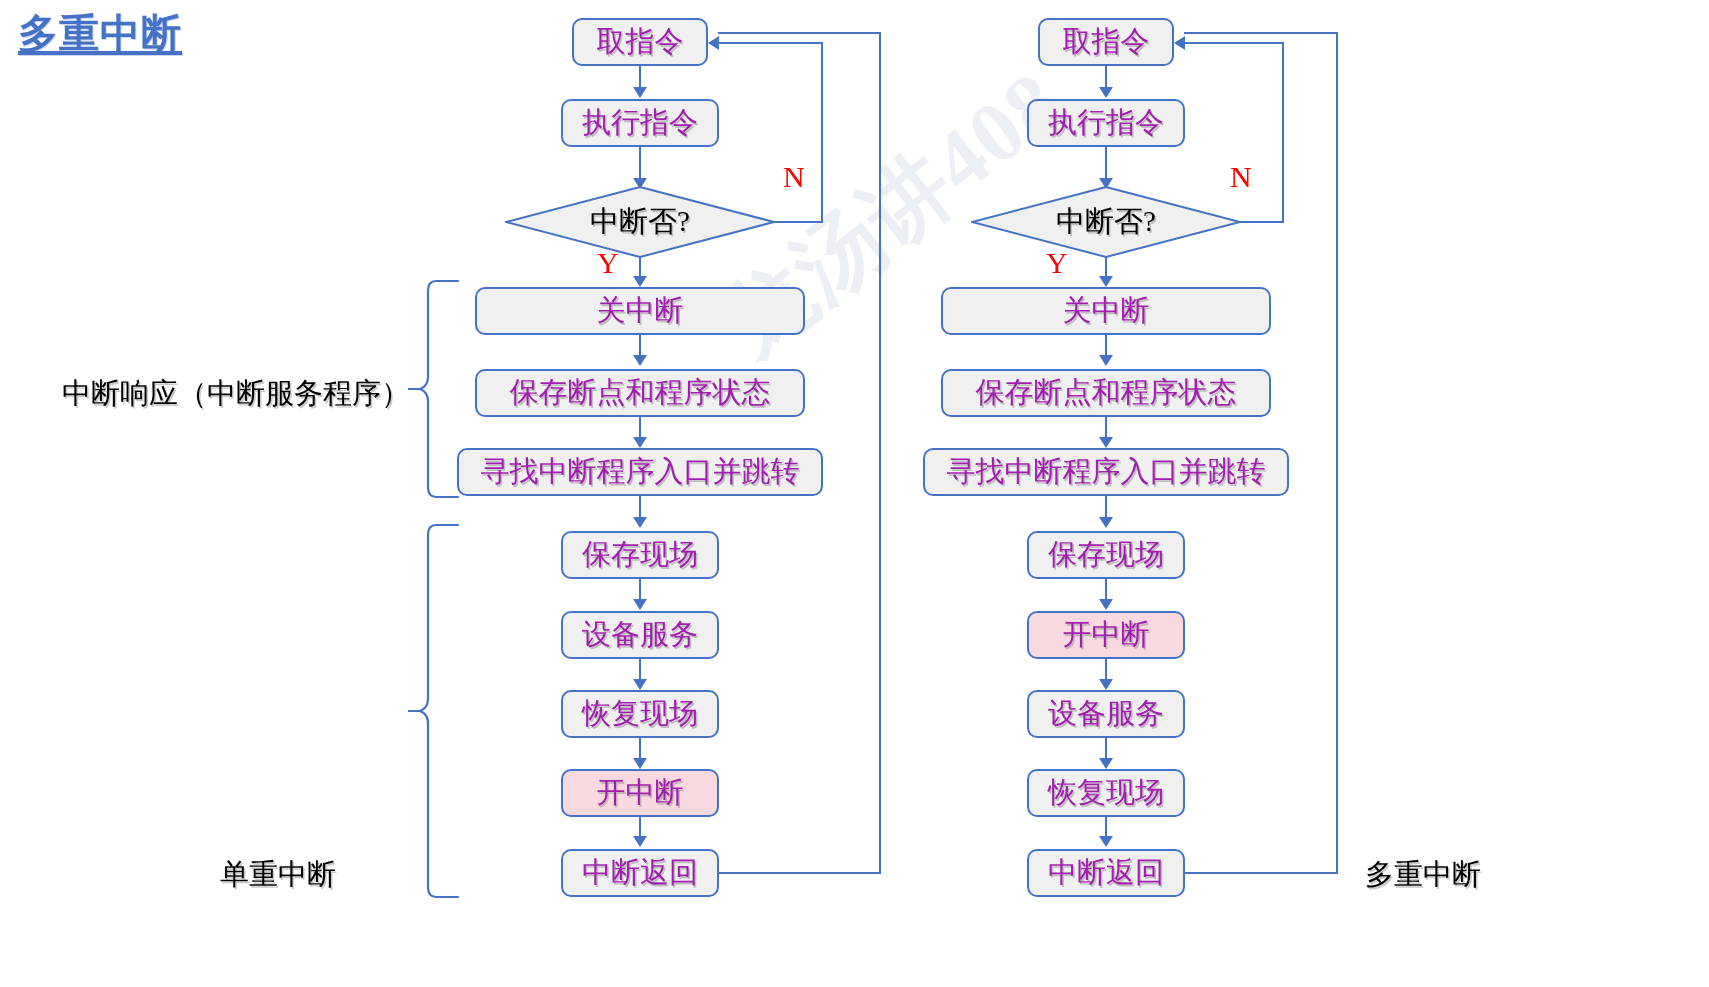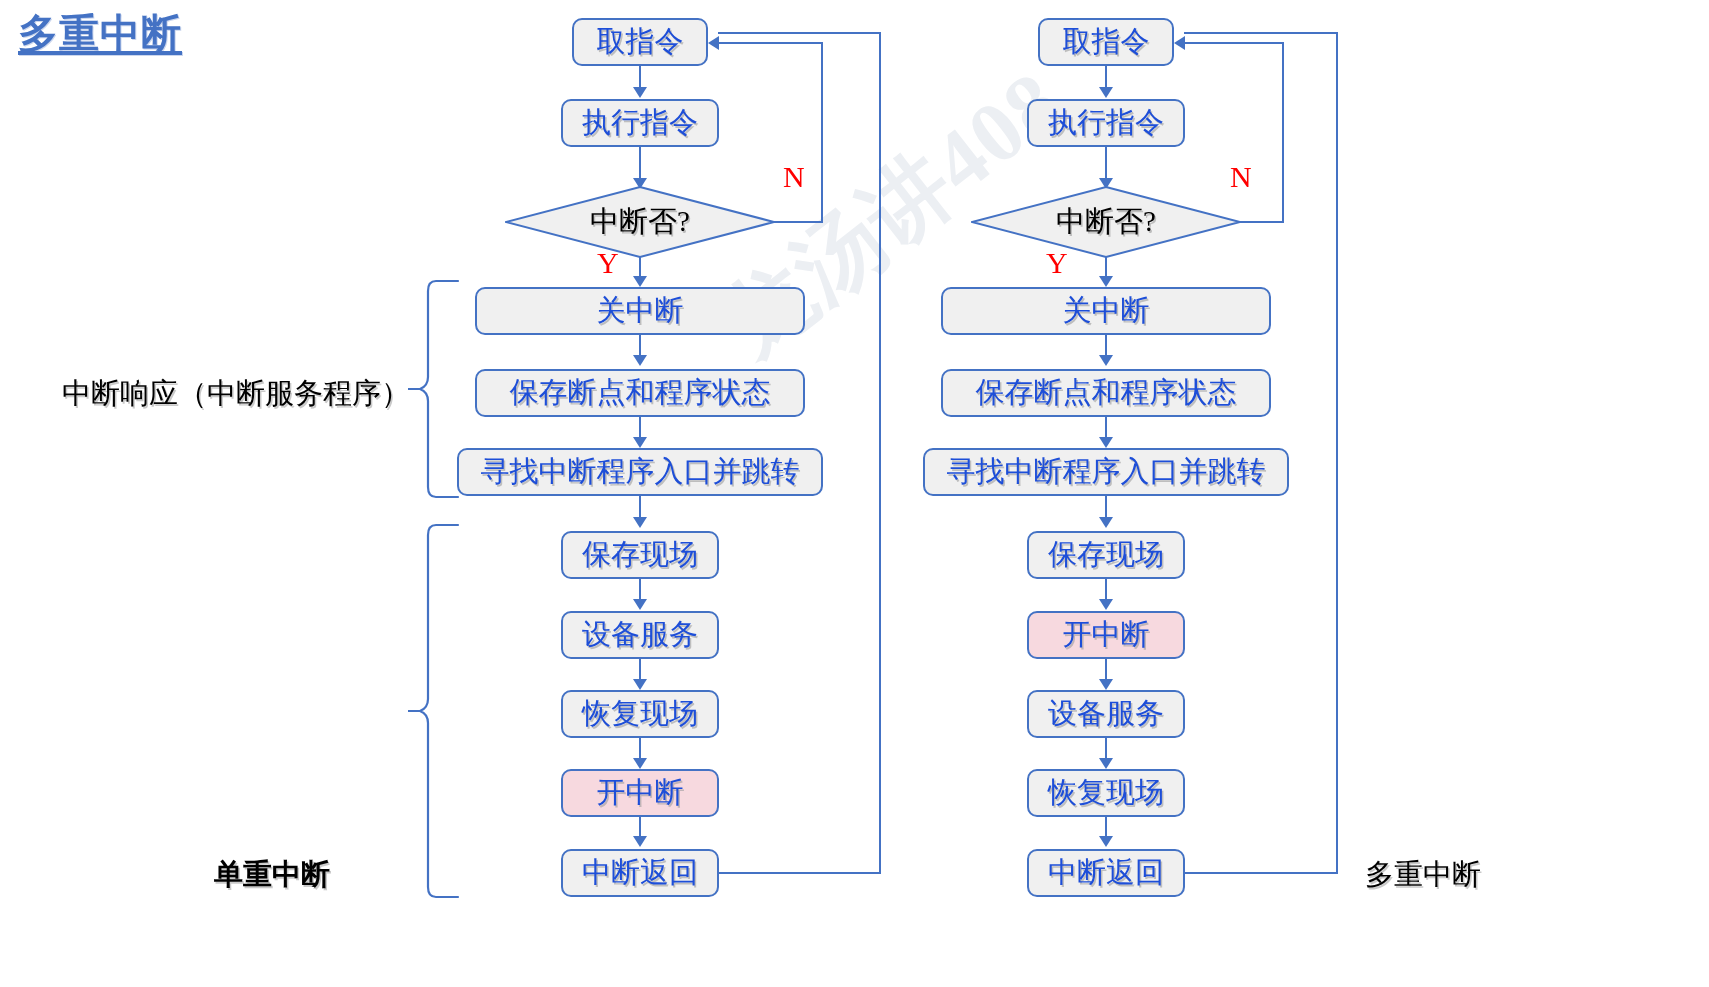--- a/index.html
+++ b/index.html
@@ -35,21 +35,21 @@
     letter-spacing:2px;
   }
 
   
   .node{
     position:absolute;
     box-sizing:border-box;
     border:2px solid #4472C4;
     border-radius:10px;
     background:#F0F0F0;
-    color:#1d4ed8;
+    color:#a21caf;
     display:flex;align-items:center;justify-content:center;
     font-size:29px;
     white-space:nowrap;
     text-shadow:1.5px 1.5px 0 rgba(150,150,150,.55);
   }
   .node.pink{background:#F7D9DF;}
 
   
   .diamond{
     position:absolute;
@@ -229,16 +229,16 @@
   </div>
   <div class="sidelabel" style="left:62px;top:374px;">中断响应（中断服务程序）</div>
 
   <div class="brace" style="left:408px;top:522px;width:56px;height:378px;">
     <svg width="56" height="378" viewBox="0 0 56 378">
       <path d="M50,3 L28,3 Q20,3 20,13 L20,177 Q20,186 12,189 Q20,192 20,201 L20,365 Q20,375 28,375 L50,375" fill="none" stroke="#4472C4" stroke-width="2.2" stroke-linecap="round"></path>
       <path d="M12,189 L0,189" fill="none" stroke="#4472C4" stroke-width="2.2" stroke-linecap="round"></path>
     </svg>
   </div>
 
-  <div class="sidelabel" style="left:214px;top:855px;font-weight:bold;">单重中断</div>
+  <div class="sidelabel" style="left:220px;top:855px;">单重中断</div>
   <div class="sidelabel" style="left:1365px;top:855px;">多重中断</div>
 
 </div>
 
 </body></html>

